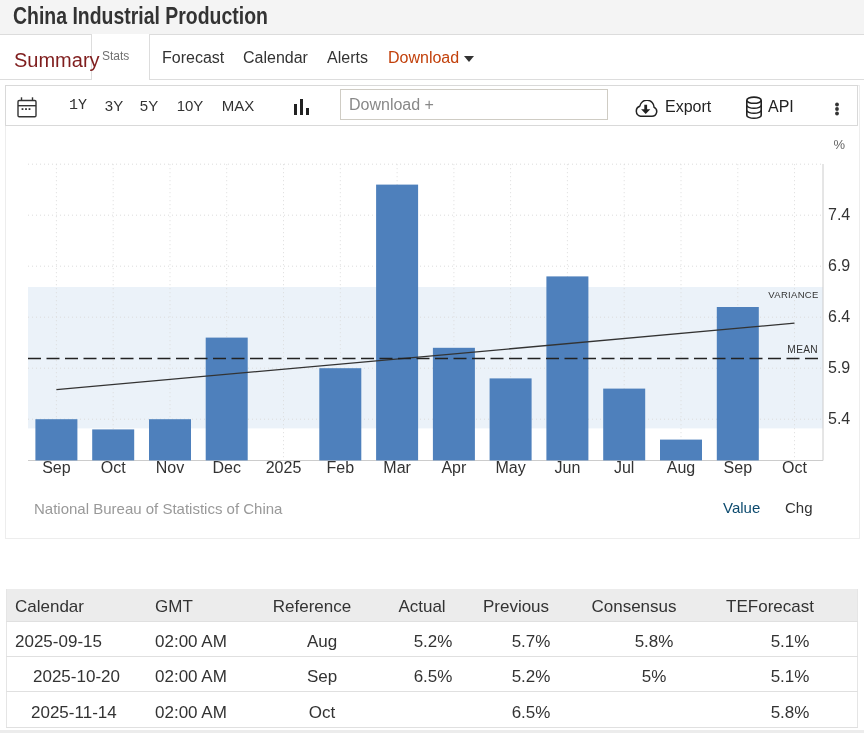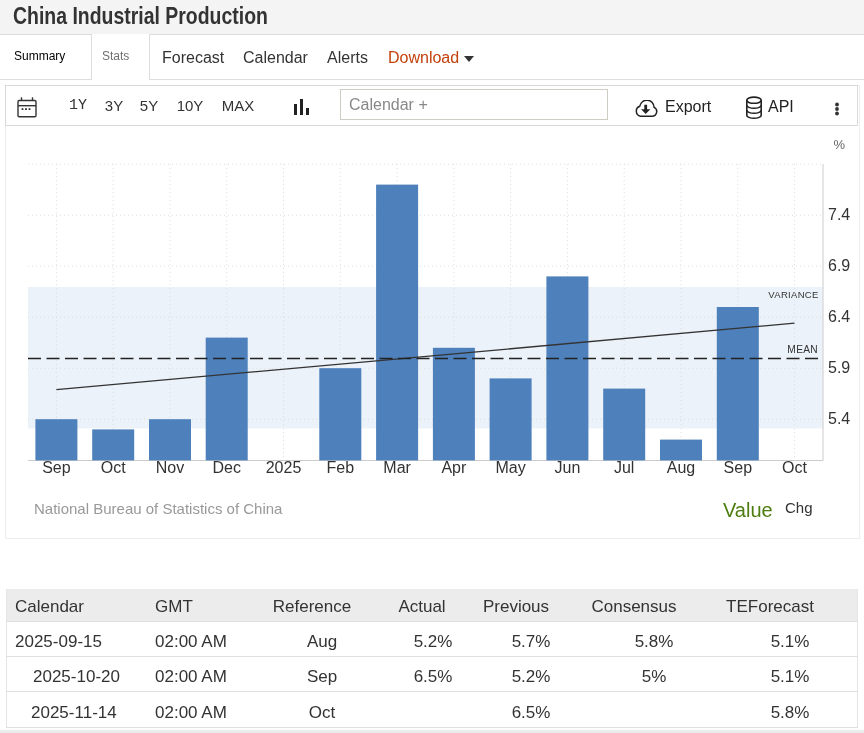--- a/index.html
+++ b/index.html
@@ -10,21 +10,21 @@
 </style>
 </head>
 <body>
 
 <div class="abs" style="left:0;top:0;width:864px;height:34px;background:#f4f4f4;border-bottom:1px solid #dcdcdc;"></div>
 <div class="abs" style="left:13px;top:2px;font-size:24px;font-weight:bold;color:#333;transform:scaleX(.81);transform-origin:0 0;">China Industrial Production</div>
 
 <div class="abs" style="left:91px;top:34px;width:57px;height:46px;background:#fff;border-left:1px solid #ddd;border-right:1px solid #ddd;"></div>
 <div class="abs" style="left:0;top:79px;width:91px;height:1px;background:#ddd;"></div>
 <div class="abs" style="left:149px;top:79px;width:715px;height:1px;background:#ddd;"></div>
-<div class="abs" style="left:14px;top:49px;font-size:12px;color:#000000;">Summary</div>
+<div class="abs" style="left:14px;top:49px;font-size:20px;color:#7f1d1d;">Summary</div>
 <div class="abs" style="left:102px;top:49px;font-size:12px;color:#707070;">Stats</div>
 <div class="abs" style="left:162px;top:49px;font-size:16px;color:#333;">Forecast</div>
 <div class="abs" style="left:243px;top:49px;font-size:16px;color:#333;">Calendar</div>
 <div class="abs" style="left:327px;top:49px;font-size:16px;color:#333;">Alerts</div>
 <div class="abs" style="left:388px;top:49px;font-size:16px;color:#c2410c;">Download</div>
 <svg class="abs" style="left:463px;top:54px;" width="12" height="10">
     <path d="M1 2 L11 2 L6 8 Z" fill="#333"></path>
   </svg>
 
 <div class="abs" style="left:5px;top:85px;width:853px;height:452px;border:1px solid #ededed;"></div>
@@ -43,21 +43,21 @@
 <div class="abs ctr" style="left:114px;top:97px;font-size:15px;color:#333;">3Y</div>
 <div class="abs ctr" style="left:149px;top:97px;font-size:15px;color:#333;">5Y</div>
 <div class="abs ctr" style="left:190px;top:97px;font-size:15px;color:#333;">10Y</div>
 <div class="abs ctr" style="left:238px;top:97px;font-size:15px;color:#333;">MAX</div>
 <svg class="abs" style="left:293px;top:98px;" width="20" height="18">
   <rect x="1" y="6" width="3" height="11" fill="#222"></rect>
   <rect x="7" y="1" width="3" height="16" fill="#222"></rect>
   <rect x="13" y="10" width="3" height="7" fill="#222"></rect>
 </svg>
 <div class="abs" style="left:340px;top:89px;width:268px;height:31px;border:1px solid #cfccc4;box-sizing:border-box;"></div>
-<div class="abs" style="left:349px;top:96px;font-size:16px;color:#888;">Calendar +</div>
+<div class="abs" style="left:349px;top:96px;font-size:16px;color:#888;">Download +</div>
 
 <svg class="abs" style="left:632.5px;top:99.5px;" width="26" height="18" viewBox="0 0 26 18">
   <path d="M7.5 16.2 L19 16.2 A4.7 4.7 0 0 0 21.1 7.3 A7.2 7.2 0 0 0 6.8 6.2 A5.2 5.2 0 0 0 7.5 16.2 Z" fill="none" stroke="#222" stroke-width="1.5" stroke-linejoin="round"></path>
   <path d="M11.3 4.8 L14.1 4.8 L14.1 9.3 L17.3 9.3 L12.7 14 L8.1 9.3 L11.3 9.3 Z" fill="#222"></path>
 </svg>
 <div class="abs" style="left:665px;top:98px;font-size:16px;color:#222;">Export</div>
 
 <svg class="abs" style="left:745px;top:96px;" width="18" height="24" viewBox="0 0 18 24">
   <g fill="none" stroke="#222" stroke-width="1.6">
     <ellipse cx="9" cy="4.2" rx="7.2" ry="3.1"></ellipse>
@@ -147,21 +147,21 @@
     <text x="453.9" y="346.8">Apr</text>
     <text x="510.6" y="346.8">May</text>
     <text x="567.4" y="346.8">Jun</text>
     <text x="624.2" y="346.8">Jul</text>
     <text x="681.0" y="346.8">Aug</text>
     <text x="737.8" y="346.8">Sep</text>
     <text x="794.5" y="346.8">Oct</text>
   </g>
 </svg>
 <div class="abs" style="left:34px;top:500px;font-size:15px;color:#999;">National Bureau of Statistics of China</div>
-<div class="abs" style="left:723px;top:499px;font-size:20px;color:#4d7c0f;">Value</div>
+<div class="abs" style="left:723px;top:499px;font-size:15px;color:#0c4a6e;">Value</div>
 <div class="abs" style="left:785px;top:499px;font-size:15px;color:#333;">Chg</div>
 
 <div class="abs" style="left:6px;top:589px;width:852px;height:32px;background:#ececec;"></div>
 <div class="abs" style="left:6px;top:589px;width:852px;height:139px;border-left:1px solid #e5e5e5;border-right:1px solid #e5e5e5;box-sizing:border-box;"></div>
 <div class="abs" style="left:6px;top:621px;width:852px;height:1px;background:#e0e0e0;"></div>
 <div class="abs" style="left:6px;top:656px;width:852px;height:1px;background:#e0e0e0;"></div>
 <div class="abs" style="left:6px;top:691px;width:852px;height:1px;background:#e0e0e0;"></div>
 <div class="abs" style="left:6px;top:727px;width:852px;height:1px;background:#e0e0e0;"></div>
 <div class="abs" style="left:0;top:730px;width:864px;height:3px;background:#ececec;"></div>
 

